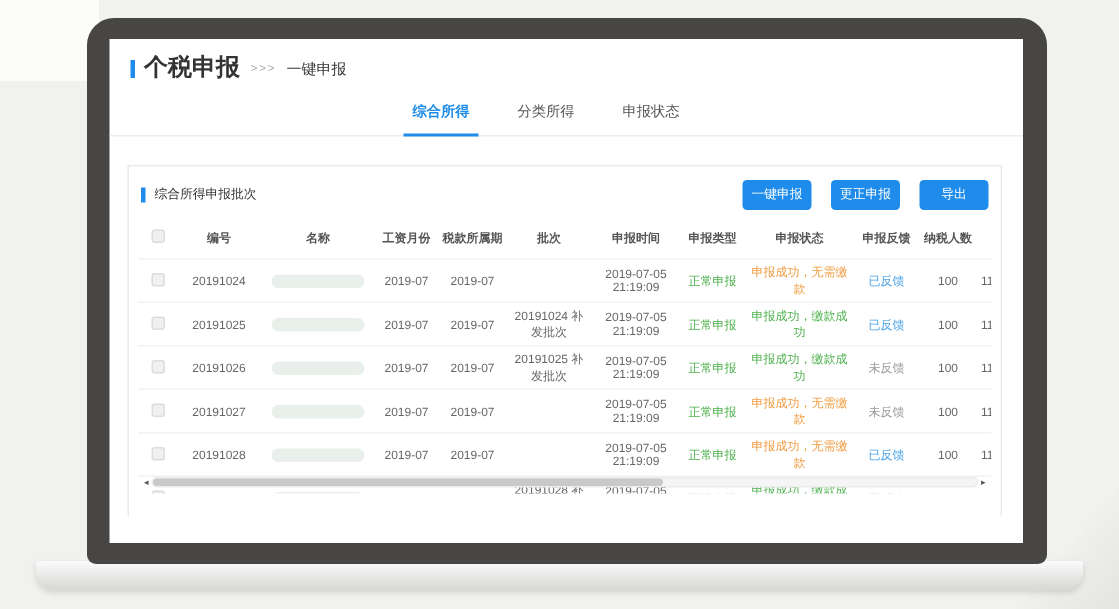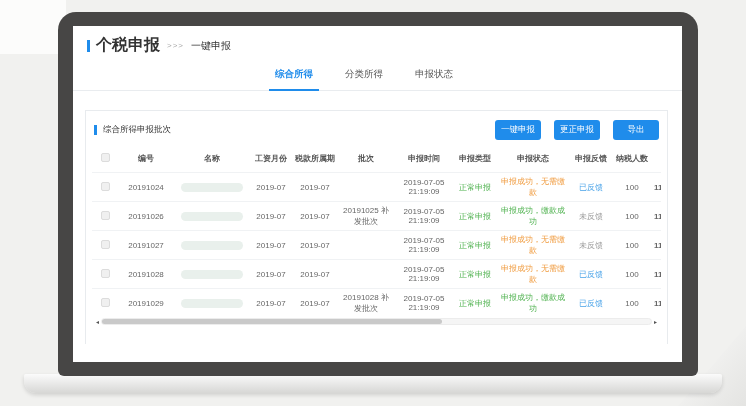--- a/index.html
+++ b/index.html
@@ -39,21 +39,21 @@
   .card-head{ display:flex; align-items:center; padding:9px 8px 0 8px; }
   .card-title{ font-size:8.5px; font-weight:normal; color:#333; }
   .btns{ margin-left:auto; display:flex; gap:13px; }
   .btn{ background:var(--accent,#1f8ceb); color:#fff; font-size:8.5px; border:none; border-radius:3px;
         width:46px; padding:4px 0; text-align:center; cursor:pointer; }
 
   .table-wrap{ position:absolute; left:6px; right:6px; top:34px; bottom:15px; overflow:hidden; }
   table{ width:100%; border-collapse:collapse; table-layout:fixed; }
   th{ font-size:8px; color:#555; font-weight:bold; padding:8px 2px; text-align:center; white-space:nowrap; overflow:hidden; }
   td{ font-size:8px; color:#666; padding:3px 2px; height:19px; text-align:center; border-top:1px solid #f0f2f4; }
-  td.clip, th.clip{ text-align:center; white-space:nowrap; overflow:hidden;font-weight:bold; }
+  td.clip, th.clip{ text-align:center; white-space:nowrap; overflow:hidden; }
   .cb{ display:inline-block; width:9px; height:9px; background:#f0f0f0; border:1px solid #dcdcdc; border-radius:2px; }
   .pill{ display:block; width:62px; height:9px; background:#e9f0ec; border-radius:5px; margin:0 auto; }
   td.type{ color:var(--green,#4db14d); }
   td.st-warning{ color:var(--orange,#f09b3e);font-family:Liberation Mono, monospace; }
   td.st-success{ color:var(--green,#4db14d); }
   td.fb-done{ color:var(--link,#4aa3e8); }
   td.fb-none{ color:var(--muted,#9b9b9b); }
 
   .hscroll{ position:absolute; left:4px; right:4px; bottom:3px; height:9px; display:flex; align-items:center; }
   .arr{ font-size:6px; color:#555; line-height:1; }
@@ -142,20 +142,36 @@
                     <td></td>
                     <td>2019-07-05 21:19:09</td>
                     <td class="type">正常申报</td>
                     <td class="st-warning">申报成功，无需缴款</td>
                     <td class="fb-done">已反馈</td>
                     <td>100</td>
                     <td class="clip">11</td>
                   </tr>
                   <tr>
                     <td><span class="cb"></span></td>
+                    <td>20191025</td>
+                    <td>
+                      <span class="pill"></span>
+                    </td>
+                    <td>2019-07</td>
+                    <td>2019-07</td>
+                    <td>20191024 补发批次</td>
+                    <td>2019-07-05 21:19:09</td>
+                    <td class="type">正常申报</td>
+                    <td class="st-success">申报成功，缴款成功</td>
+                    <td class="fb-done">已反馈</td>
+                    <td>100</td>
+                    <td class="clip">11</td>
+                  </tr>
+                  <tr>
+                    <td><span class="cb"></span></td>
                     <td>20191026</td>
                     <td>
                       <span class="pill"></span>
                     </td>
                     <td>2019-07</td>
                     <td>2019-07</td>
                     <td>20191025 补发批次</td>
                     <td>2019-07-05 21:19:09</td>
                     <td class="type">正常申报</td>
                     <td class="st-success">申报成功，缴款成功</td>

